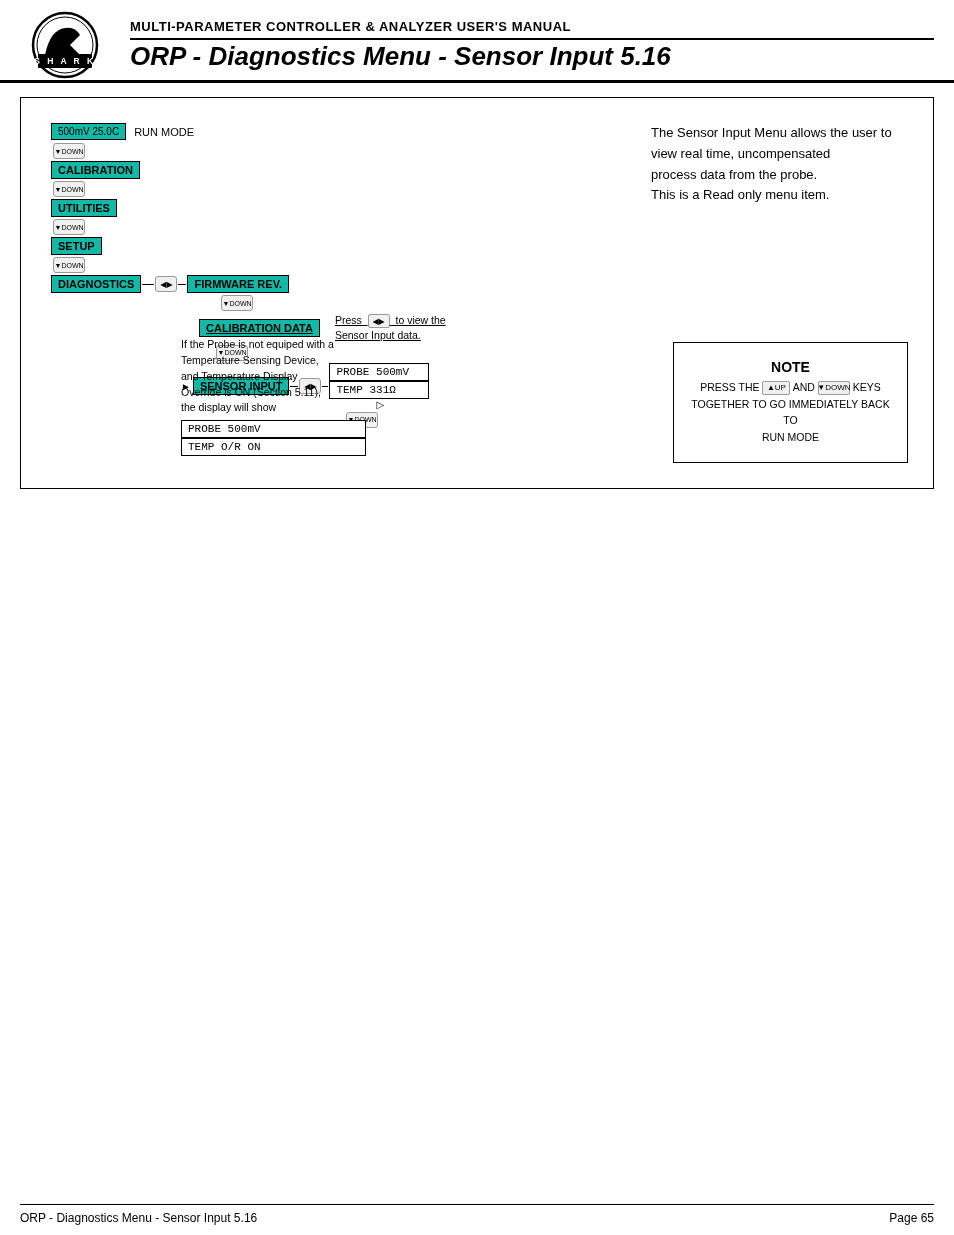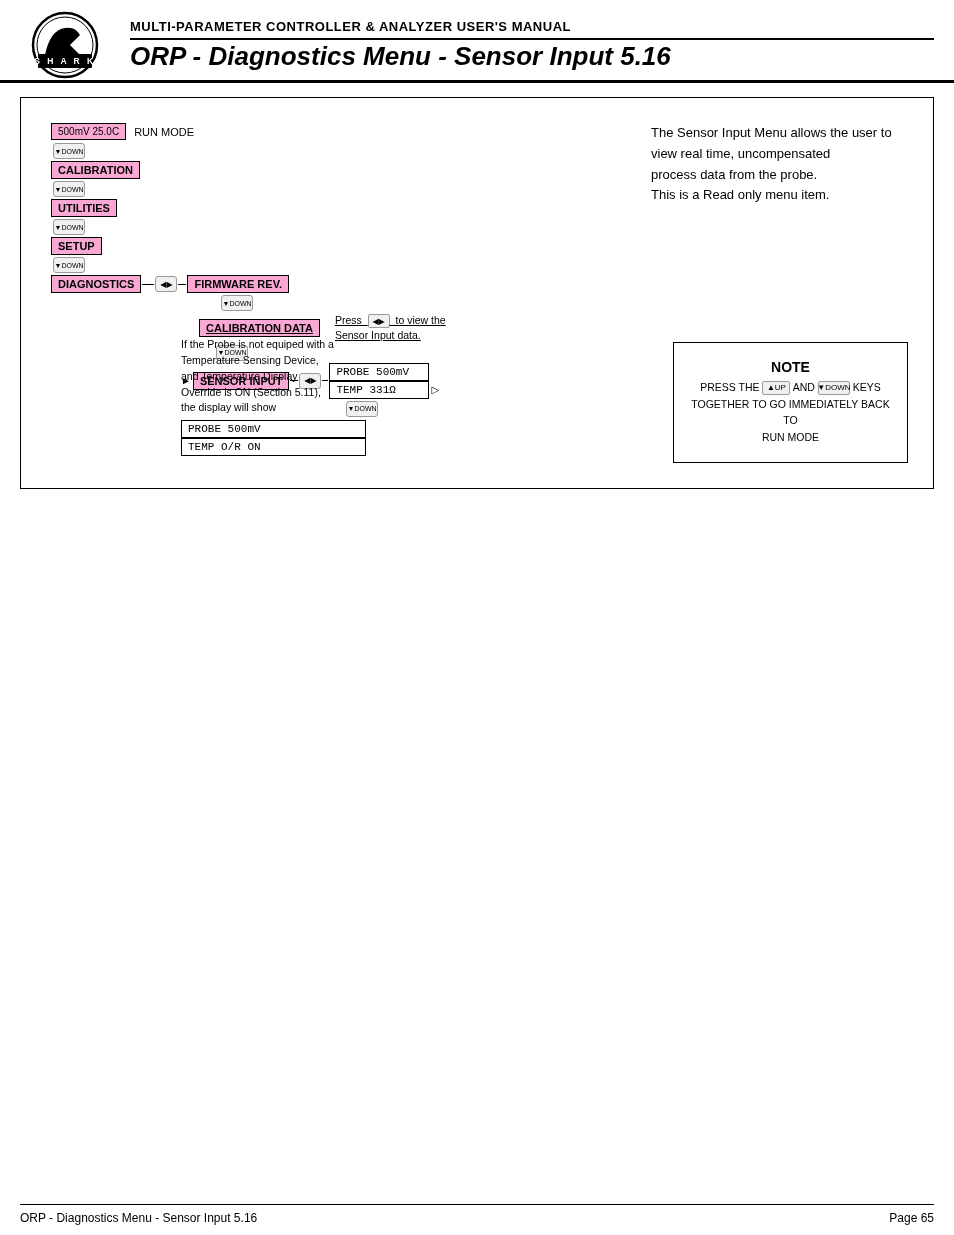--- a/index.html
+++ b/index.html
@@ -59,21 +59,21 @@
       min-height: 380px;
     }
 
     
     .menu-item {
       border: 1px solid #000;
       padding: 2px 6px;
       display: inline-block;
       font-size: 11px;
       font-weight: bold;
-      background: #f9a8d4;
+      background: #14b8a6;
       white-space: nowrap;
     }
 
     .down-btn {
       display: inline-flex;
       align-items: center;
       justify-content: center;
       width: 32px;
       height: 16px;
       border: 1px solid #999;
@@ -236,21 +236,21 @@
           <span style="font-size:10px; margin-right:2px;">►</span>
           <span class="menu-item">SENSOR INPUT</span>
           <span style="display:inline-block; width:8px; border-top:1px solid #000; vertical-align:middle; margin:0 1px;"></span>
           <div class="enter-btn">
             <span style="font-size:8px;">◀▶</span>
           </div>
           <span style="display:inline-block; width:6px; border-top:1px solid #000; vertical-align:middle; margin:0 1px;"></span>
 
           <div style="display:inline-block;">
             <div class="probe-display">PROBE   500mV</div>
-            <div style="display:flex; align-items:center;">
+            <div style="display:flex; align-items:center;flex-direction:column;">
               <div class="probe-display">TEMP    331Ω</div>
               <span style="font-size:10px; margin-left:2px;">▷</span>
             </div>
           </div>
         </div>
 
         <div style="margin-top:1px; margin-left:295px;">
           <div class="down-btn">
             <span style="font-size:7px;">▼DOWN</span>
           </div>

